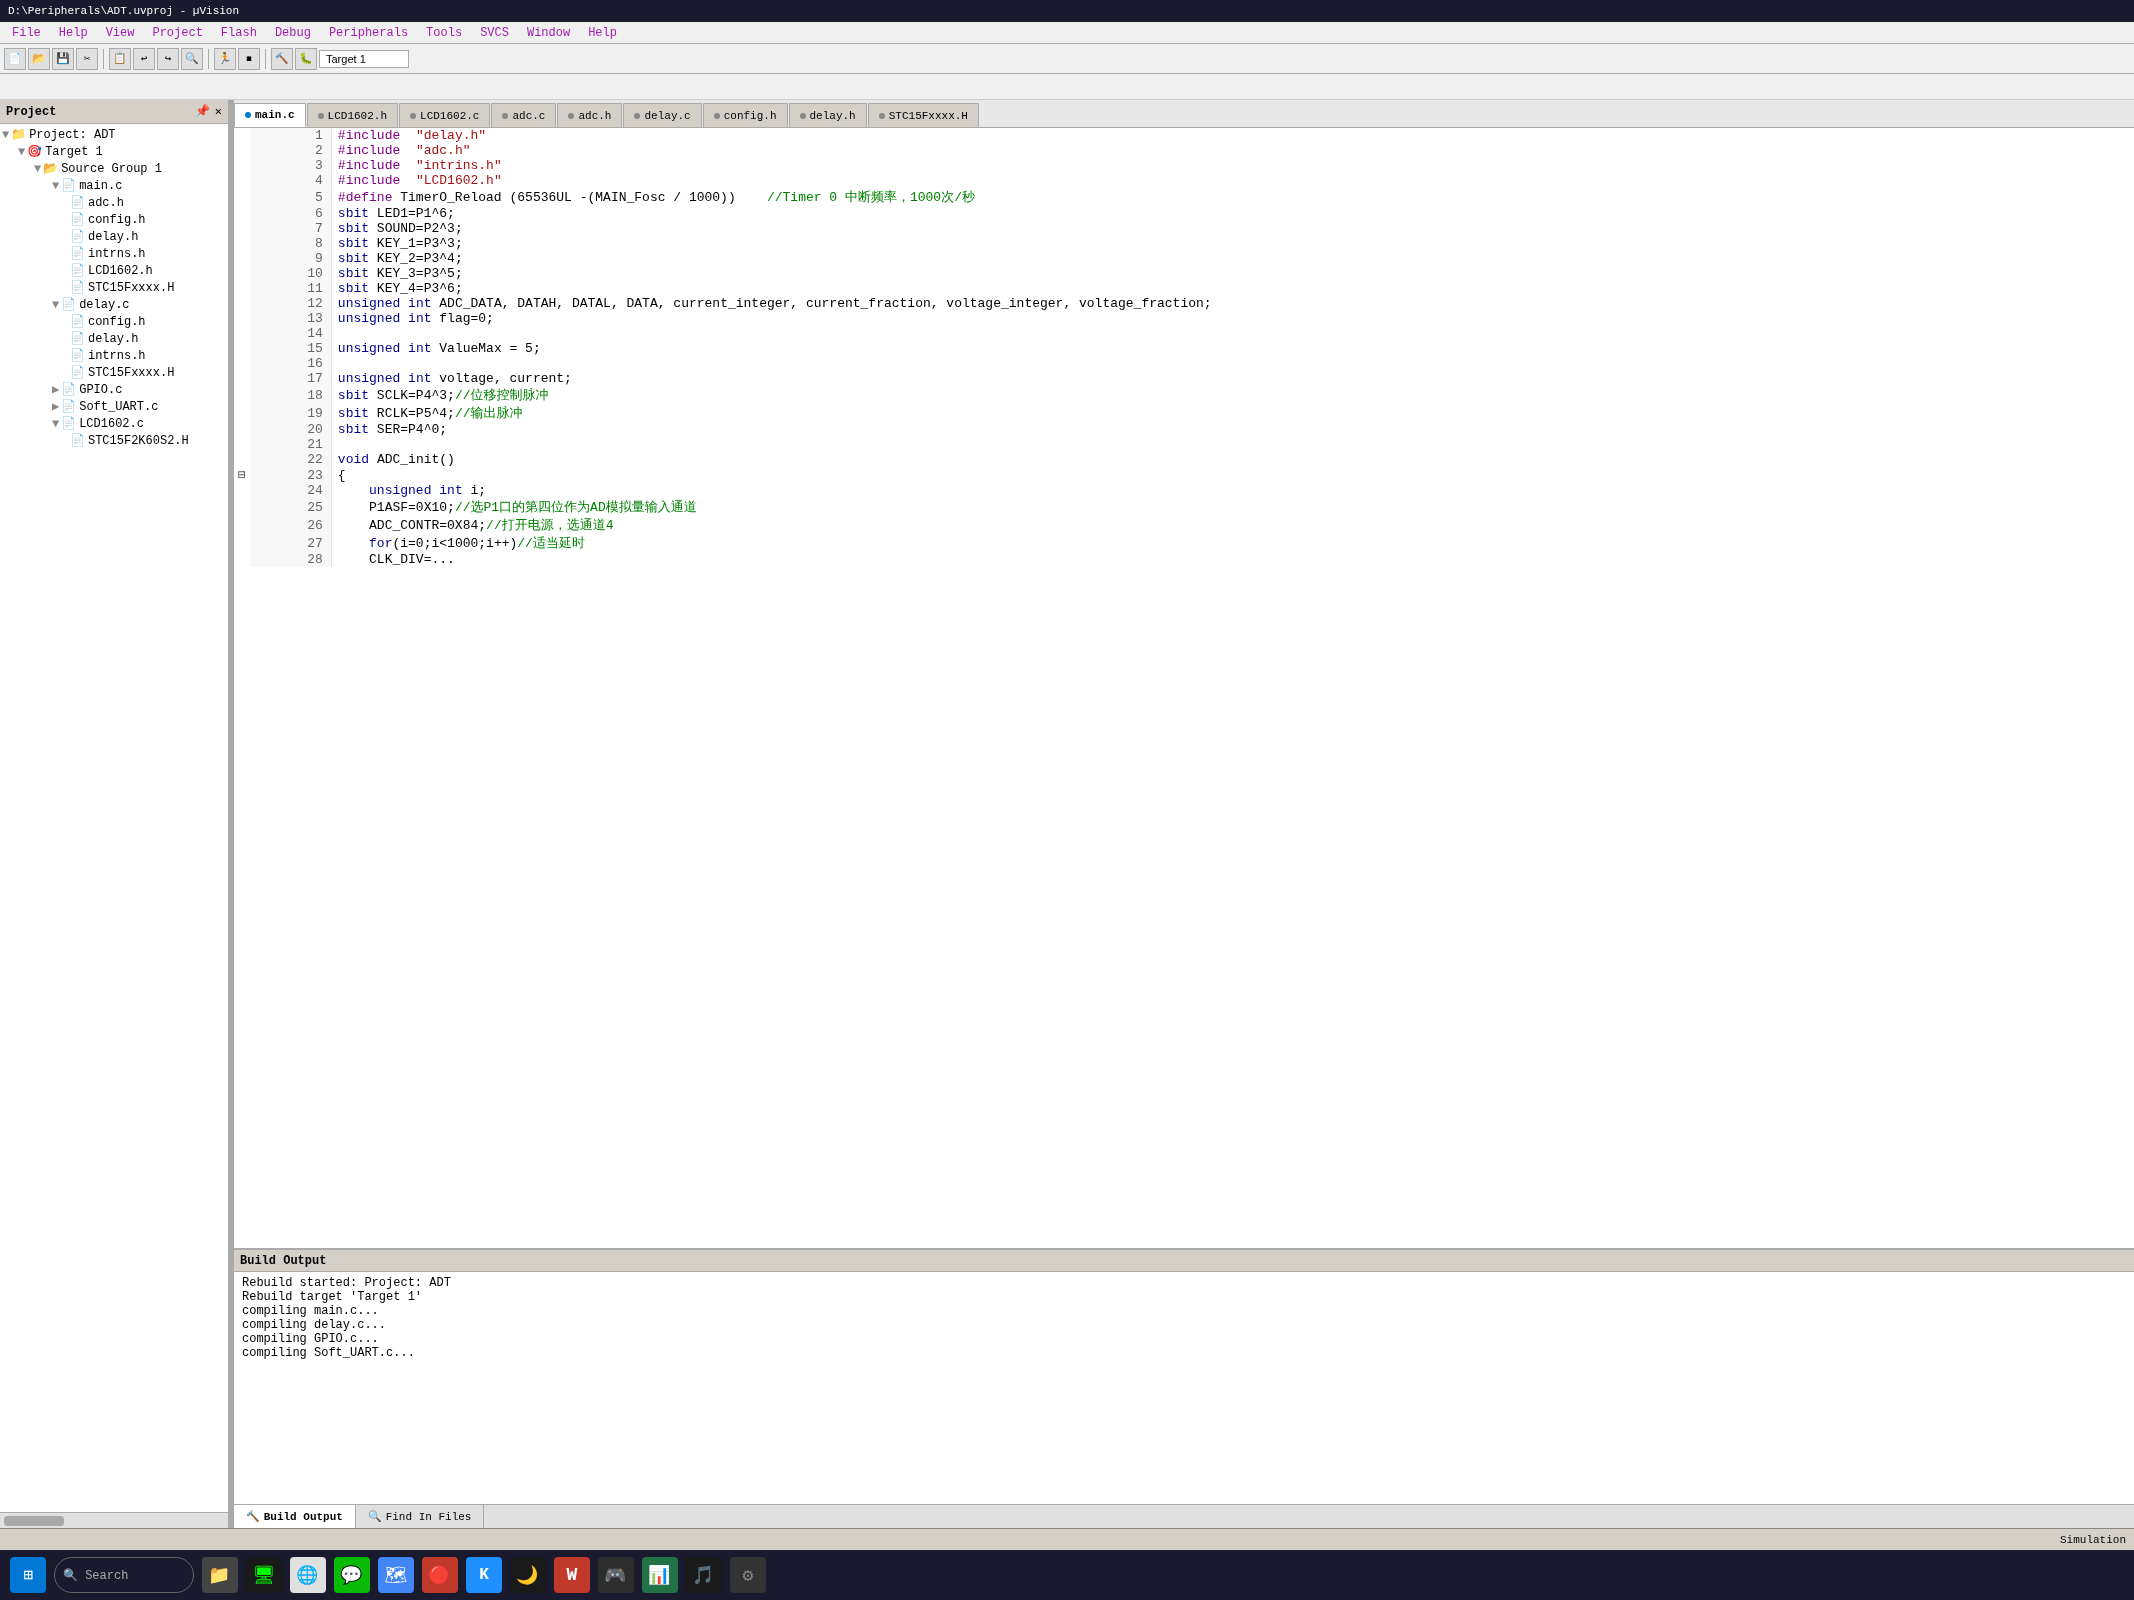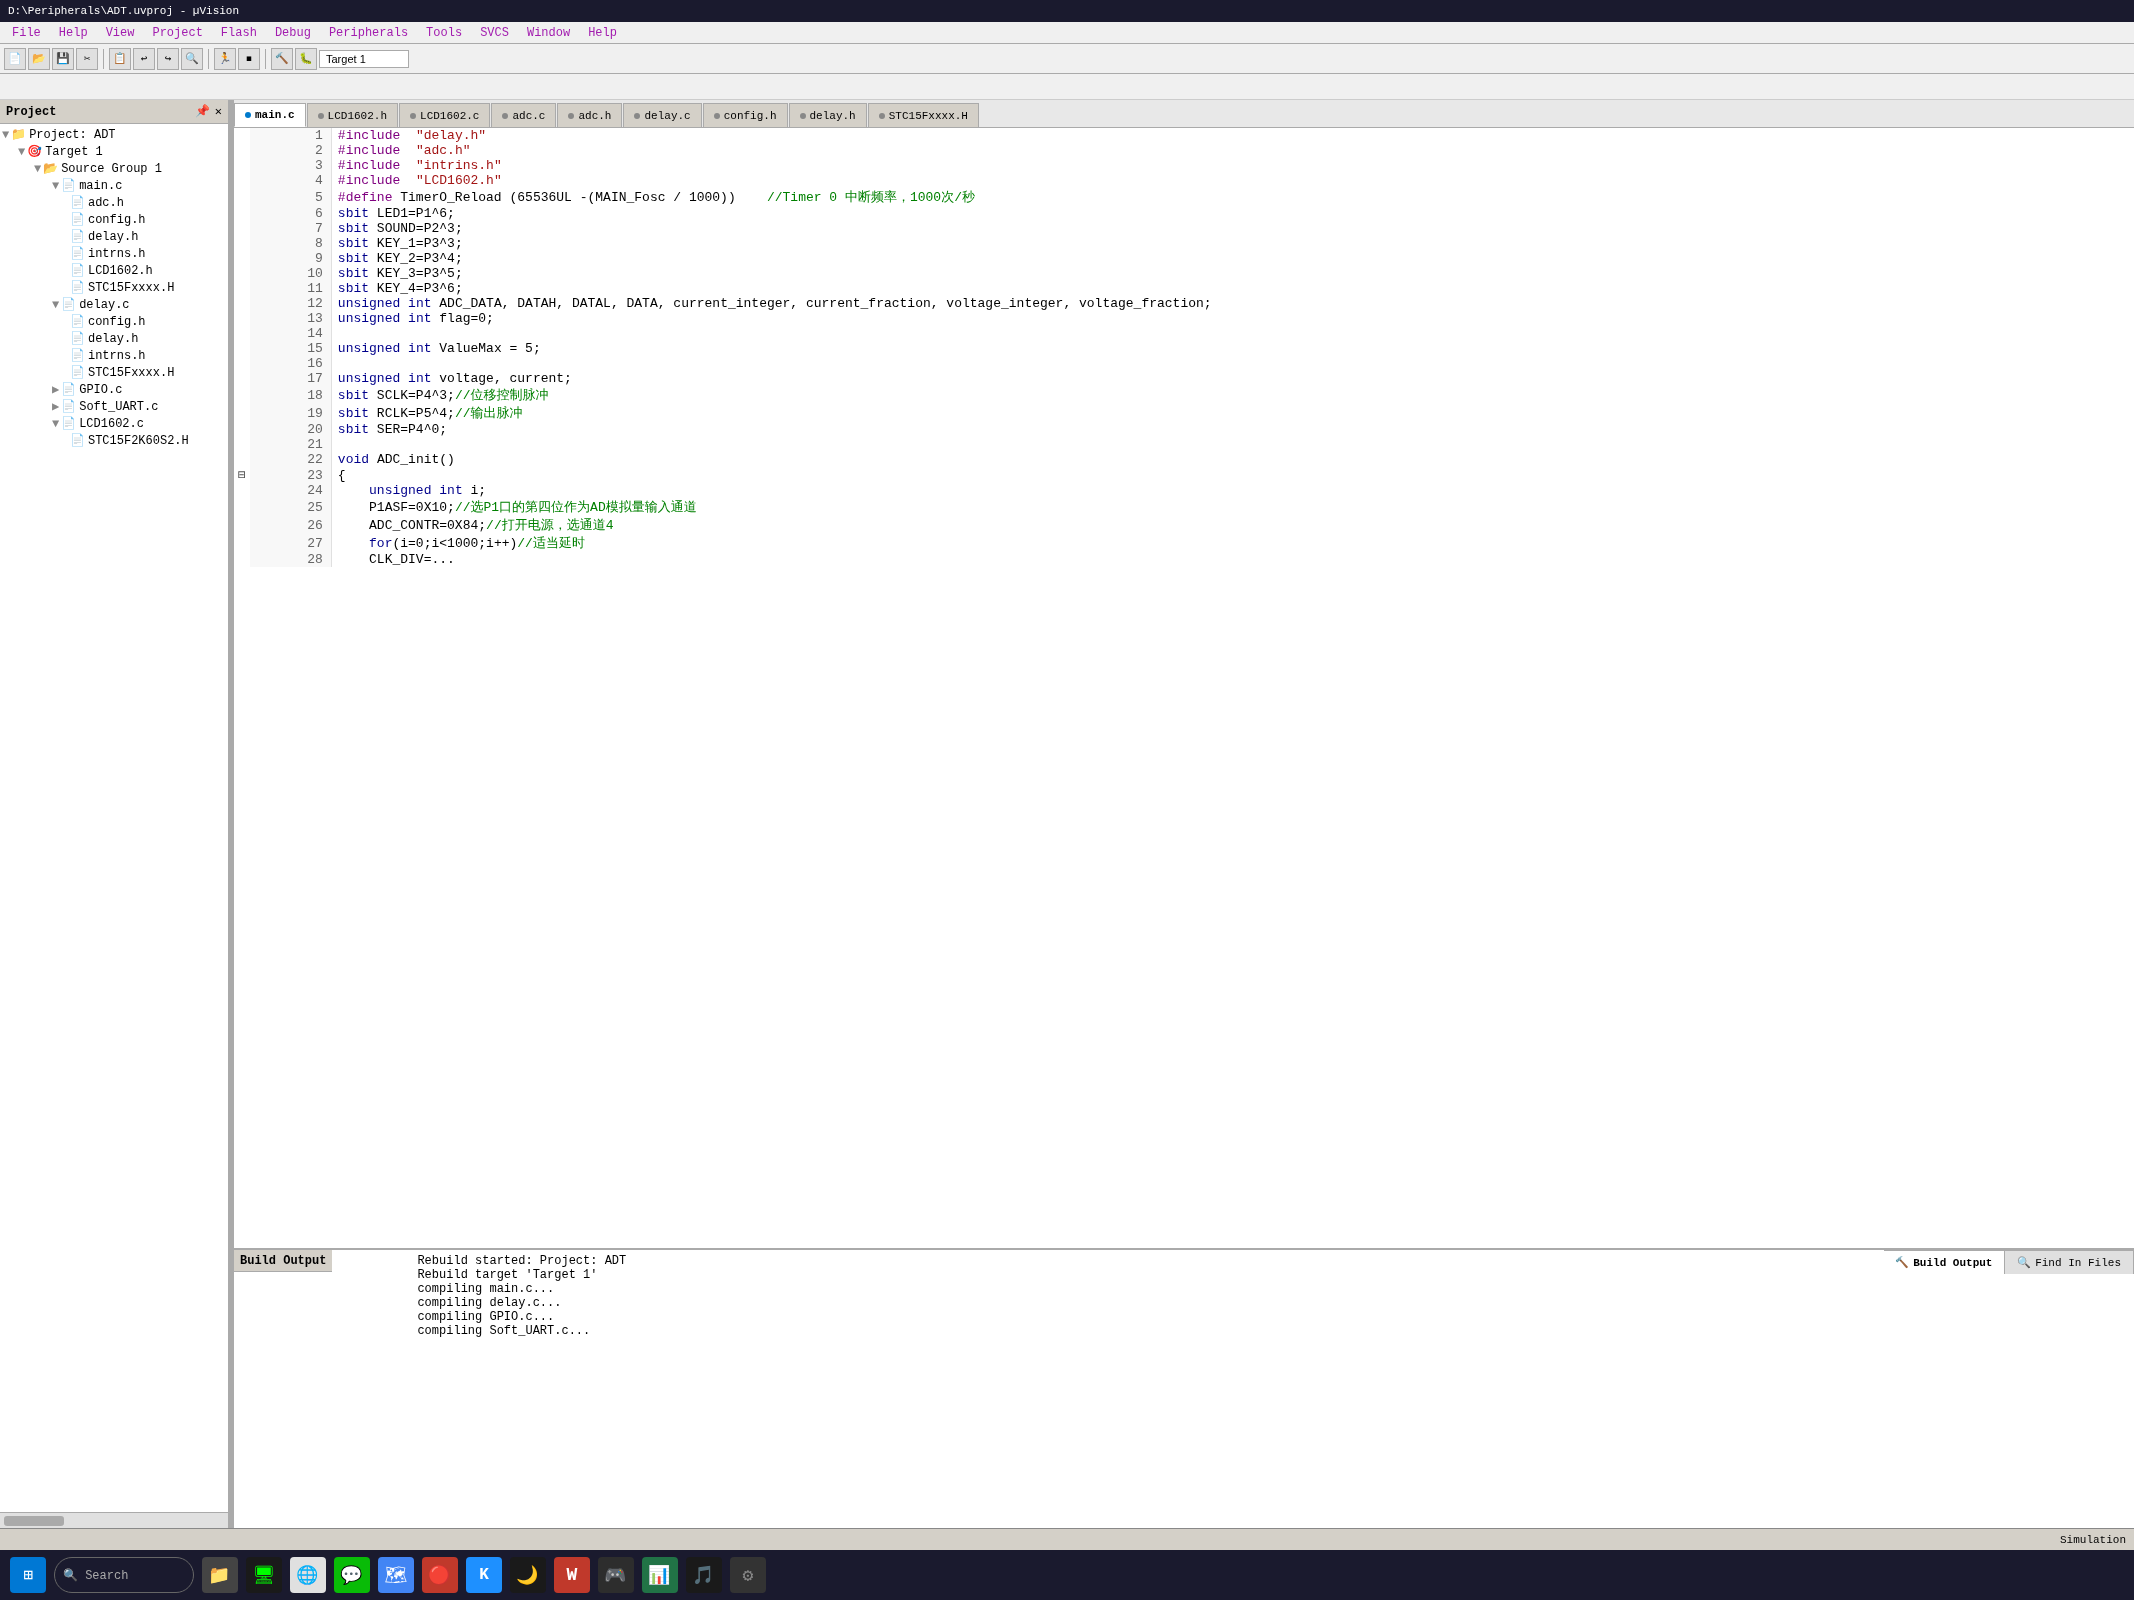--- a/index.html
+++ b/index.html
@@ -201,41 +201,40 @@
     .pp { color: #800080; }
     .cm { color: #008000; }
     .str { color: #a31515; }
 
     
     #build-output-panel {
       height: 280px;
       min-height: 280px;
       border-top: 2px solid #aaa;
       display: flex;
+      flex-direction: column;
       background: #fff;
-      gap: 37px;
     }
     #build-output-header {
       background: #d4d0c8;
       border-bottom: 1px solid #aaa;
       padding: 2px 6px;
       font-size: 12px;
       font-weight: bold;
       height: 22px;
       display: flex;
       align-items: center;
     }
     #build-output-content {
       flex: 1;
       overflow: auto;
       padding: 4px 8px;
       font-family: 'Consolas', 'Courier New', monospace;
       font-size: 12px;
       color: #000;
-      margin-left: 40px;
     }
     #build-tabs {
       background: #e0e0e0;
       border-top: 1px solid #aaa;
       display: flex;
       height: 24px;
       align-items: center;
     }
     .build-tab {
       padding: 2px 12px;

